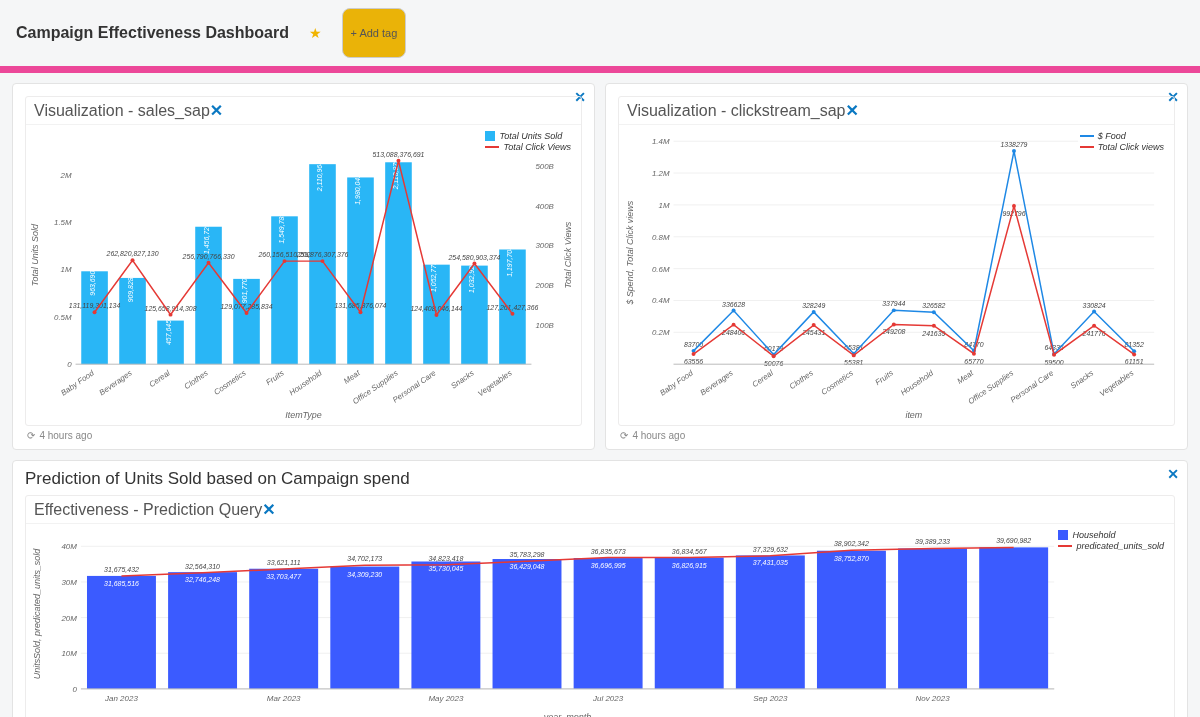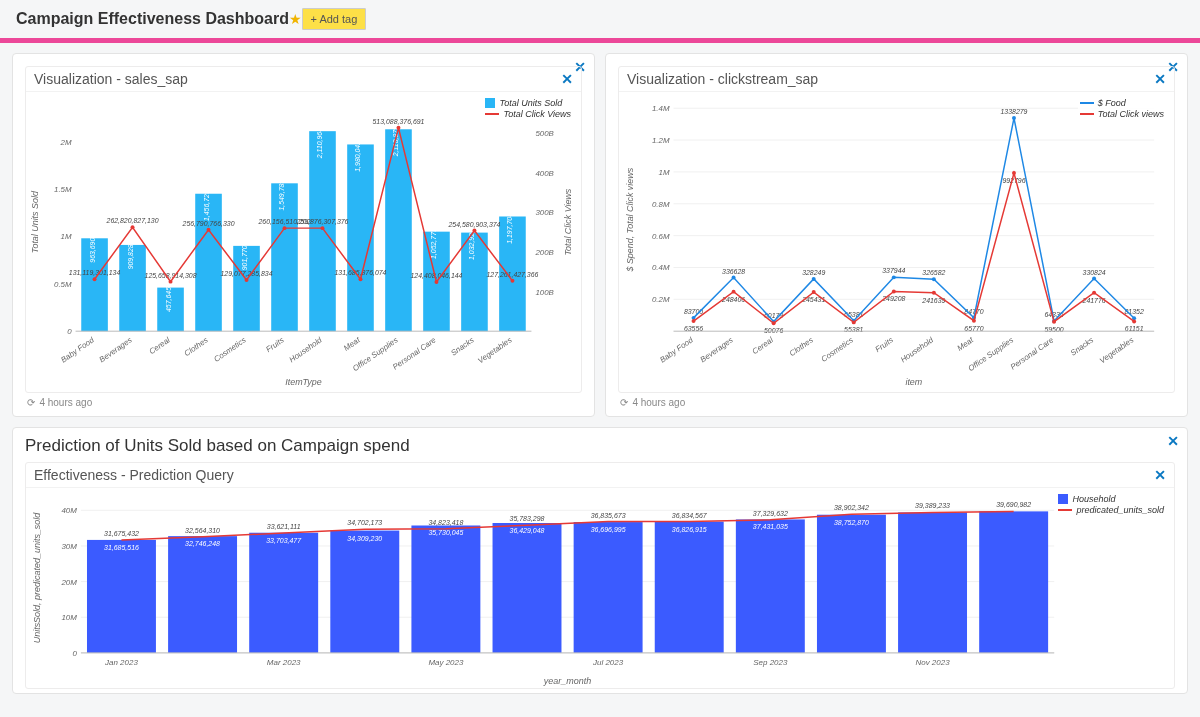--- a/index.html
+++ b/index.html
@@ -1,27 +1,27 @@
 <!DOCTYPE html>
 <html><head>
 <meta charset="utf-8">
 <style>
 * { box-sizing: border-box; margin: 0; padding: 0; }
 body { font-family: -apple-system, BlinkMacSystemFont, "Segoe UI", Arial, sans-serif; background: #f5f6f7; color: #333; font-size: 12px; }
-.header { display: flex; align-items: center; gap: 0; padding: 8px 16px; background: #f5f6f7; border-bottom: 5px solid #ec4899; }
+.header { display: flex; align-items: center; gap: 20px; padding: 8px 16px; background: #f5f6f7; border-bottom: 7px solid #ec4899; }
 .header h1 { font-size: 16px; font-weight: 600; }
 .star { color: #f0b400; font-size: 14px; cursor: pointer; }
-.addtag { border: 1px solid #ccc; background: #fde047; border-radius: 1px; padding: 4px 8px; font-size: 11px; color: #555; cursor: pointer; }
+.addtag { border: 1px solid #ccc; background: #eab308; border-radius: 8px; padding: 18px 8px; font-size: 11px; color: #555; cursor: pointer; }
 .grid { display: grid; grid-template-columns: 1fr 1fr; gap: 10px; padding: 10px 12px; }
 .panel { background: #fff; border: 1px solid #e3e3e3; border-radius: 4px; padding: 8px 12px 4px; position: relative; }
 .panel.full { grid-column: 1 / -1; }
 .panel-close { position: absolute; top: 6px; right: 8px; color: #0a78c2; font-size: 14px; cursor: pointer; font-weight: bold; line-height: 1; }
 .panel-title { font-size: 17px; font-weight: 500; margin-bottom: 6px; padding-right: 20px; }
 .viz { border: 1px solid #edecec; border-radius: 3px; margin-top: 4px; position: relative; }
-.viz-head { display: flex; justify-content: space-between; align-items: center; padding: 4px 8px; font-size: 14px; color: #555; border-bottom: 1px solid #f2f2f2; }
+.viz-head { display: flex; justify-content: flex-start; align-items: center; padding: 4px 8px; font-size: 16px; color: #555; border-bottom: 1px solid #f2f2f2; }
 .viz-head .close { color: #0a78c2; cursor: pointer; font-weight: bold; }
 .viz-body { height: 300px; position: relative; font-style: italic; }
 .panel.full .viz-body { height: 200px; }
 .timestamp { font-size: 10px; color: #888; padding: 4px 2px; display: flex; align-items: center; gap: 4px; }
 .legend { position: absolute; top: 4px; right: 8px; font-size: 9px; background: rgba(255,255,255,0.9); padding: 2px; }
 .legend div { display: flex; align-items: center; gap: 4px; margin-bottom: 1px; }
 .legend .sw { width: 10px; height: 10px; display: inline-block; }
 .legend .line { width: 14px; height: 2px; display: inline-block; }
 svg { width: 100%; height: 100%; }
 .axis-label { font-size: 9px; fill: #666; }

